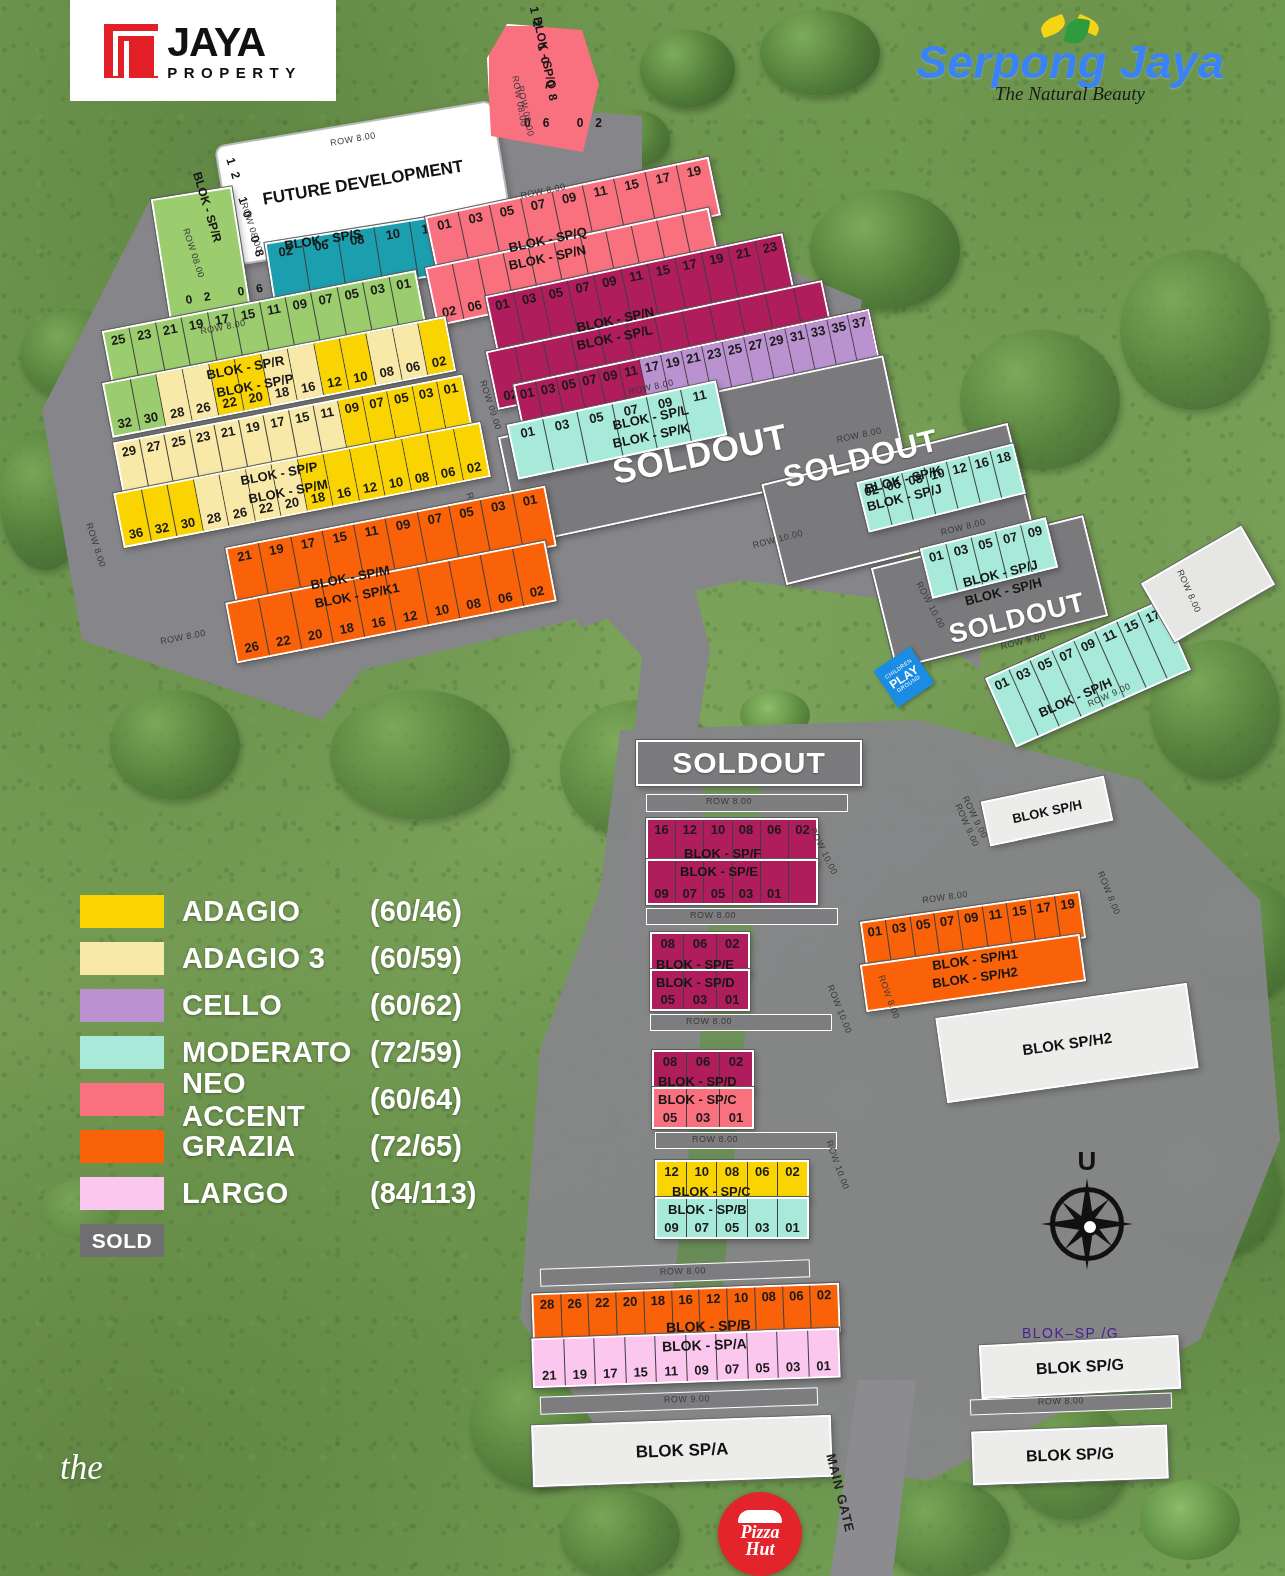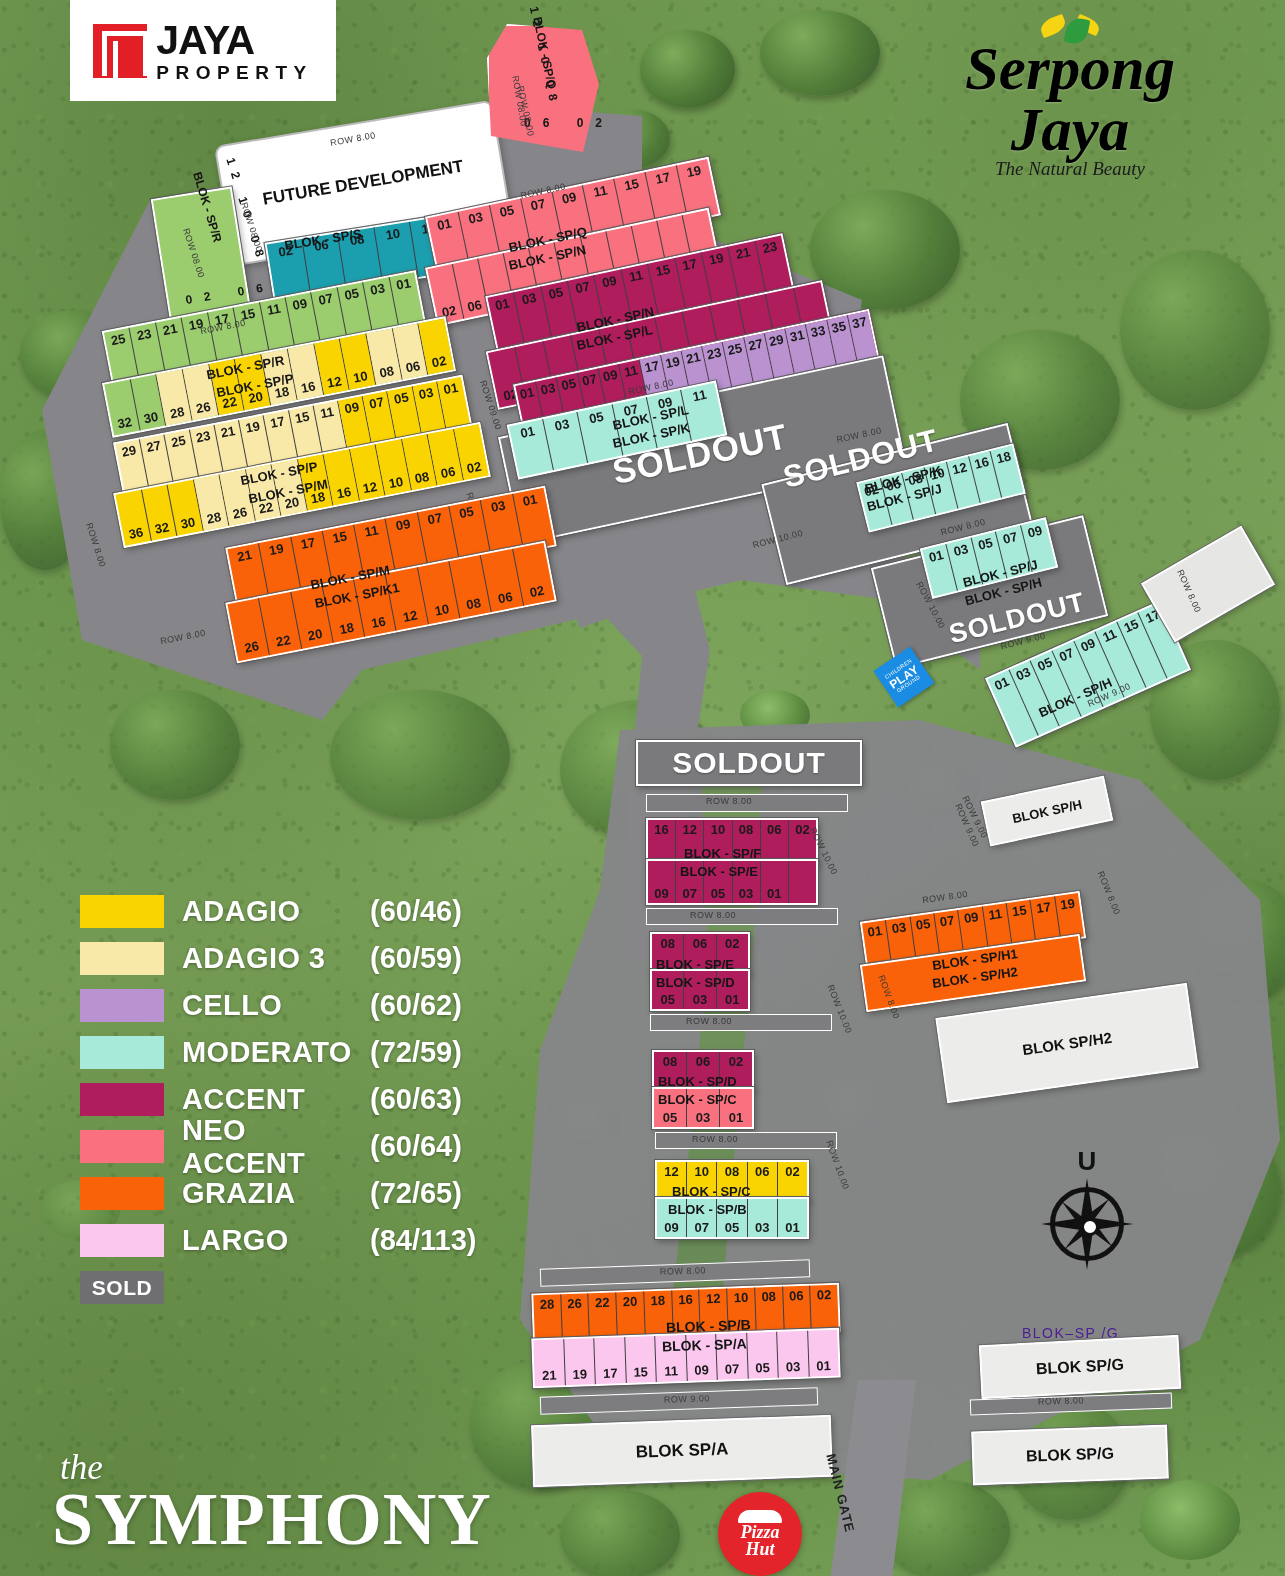--- a/index.html
+++ b/index.html
@@ -38,30 +38,30 @@
   #jaya-logo{position:absolute;left:70px;top:0;width:266px;height:101px;background:#fff;
     display:flex;align-items:center;justify-content:center;gap:9px;}
   .jaya-mark{width:54px;height:54px;background:#e21f26;position:relative;}
   .jaya-mark:before{content:"";position:absolute;left:9px;top:7px;width:36px;height:40px;
     border:5px solid #fff;border-bottom:none;}
   .jaya-mark:after{content:"";position:absolute;left:20px;top:17px;width:14px;height:37px;
     border:5px solid #fff;border-top:none;border-right:none;}
   .jaya-txt{line-height:1;}
   .jaya-txt .l1{font-size:41px;font-weight:bold;letter-spacing:-1px;color:#111;
     font-family:"Liberation Sans",sans-serif;}
-  .jaya-txt .l2{font-size:19px;font-weight:bold;letter-spacing:6.5px;color:#111;margin-top:2px;}
+  .jaya-txt .l2{font-size:15px;font-weight:bold;letter-spacing:6.5px;color:#111;margin-top:2px;}
 
   #serpong-logo{position:absolute;right:60px;top:18px;text-align:center;width:310px;}
   #serpong-logo .leafmark{position:relative;height:26px;}
   #serpong-logo .leafmark i{position:absolute;left:50%;display:block;}
   .lf1{width:22px;height:26px;background:#2e9b3f;border-radius:60% 10% 60% 10%;transform:translateX(-4px) rotate(12deg);}
   .lf2{width:26px;height:16px;background:#f5d414;border-radius:60% 10% 60% 10%;transform:translateX(-30px) rotate(-22deg);}
   .lf3{width:24px;height:14px;background:#f5d414;border-radius:10% 60% 10% 60%;transform:translateX(6px) rotate(24deg);}
-  #serpong-logo .sname{font-family:Liberation Serif, serif;font-style:italic;font-weight:bold;
-    font-size:61px;color:#000000;line-height:1;text-shadow:0 1px 2px rgba(255,255,255,.25);margin-top:-6px;}
+  #serpong-logo .sname{font-family:Liberation Sans, sans-serif;font-style:italic;font-weight:bold;
+    font-size:47px;color:#3b82f6;line-height:1;text-shadow:0 1px 2px rgba(255,255,255,.25);margin-top:-6px;}
   #serpong-logo .stag{font-family:"Liberation Serif",serif;font-style:italic;font-size:19px;color:#1b1b1b;margin-top:-2px;}
 
   
   #legend{position:absolute;left:80px;top:888px;width:420px;}
   .lg-row{display:flex;align-items:center;height:47px;}
   .lg-sw{width:84px;height:33px;flex:0 0 84px;}
   .lg-name{flex:1;margin-left:18px;color:#fff;font-size:29px;font-weight:bold;letter-spacing:.4px;
     text-shadow:0 1px 3px rgba(0,0,0,.35);}
   .lg-code{width:130px;text-align:left;color:#fff;font-size:29px;font-weight:bold;
     text-shadow:0 1px 3px rgba(0,0,0,.35);}
@@ -676,25 +676,20 @@
     <div class="lg-sw" style="background:#b992cf"></div>
     <div class="lg-name">CELLO</div>
     <div class="lg-code">(60/62)</div>
   </div>
   <div class="lg-row">
     <div class="lg-sw" style="background:#a8ead9"></div>
     <div class="lg-name">MODERATO</div>
     <div class="lg-code">(72/59)</div>
   </div>
   <div class="lg-row">
-    <div class="lg-sw" style="background:#b01d5c"></div>
-    <div class="lg-name">ACCENT</div>
-    <div class="lg-code">(60/63)</div>
-  </div>
-  <div class="lg-row">
     <div class="lg-sw" style="background:#f9717e"></div>
     <div class="lg-name">NEO ACCENT</div>
     <div class="lg-code">(60/64)</div>
   </div>
   <div class="lg-row">
     <div class="lg-sw" style="background:#f96208"></div>
     <div class="lg-name">GRAZIA</div>
     <div class="lg-code">(72/65)</div>
   </div>
   <div class="lg-row">
@@ -702,21 +697,20 @@
     <div class="lg-name">LARGO</div>
     <div class="lg-code">(84/113)</div>
   </div>
   <div class="lg-row">
     <div class="lg-sold">SOLD</div>
   </div>
 </div>
 
 <div id="symphony">
   <div class="t1">the</div>
-  <div class="t2">SYMPHONY</div>
 </div>
 
 <div id="compass">
   <div class="u">U</div>
   <div class="rose">
     <div class="ring"></div>
     <div class="sp" style="transform:rotate(0deg)">
         <b></b>
       </div>
     <div class="sp" style="transform:rotate(90deg)">

